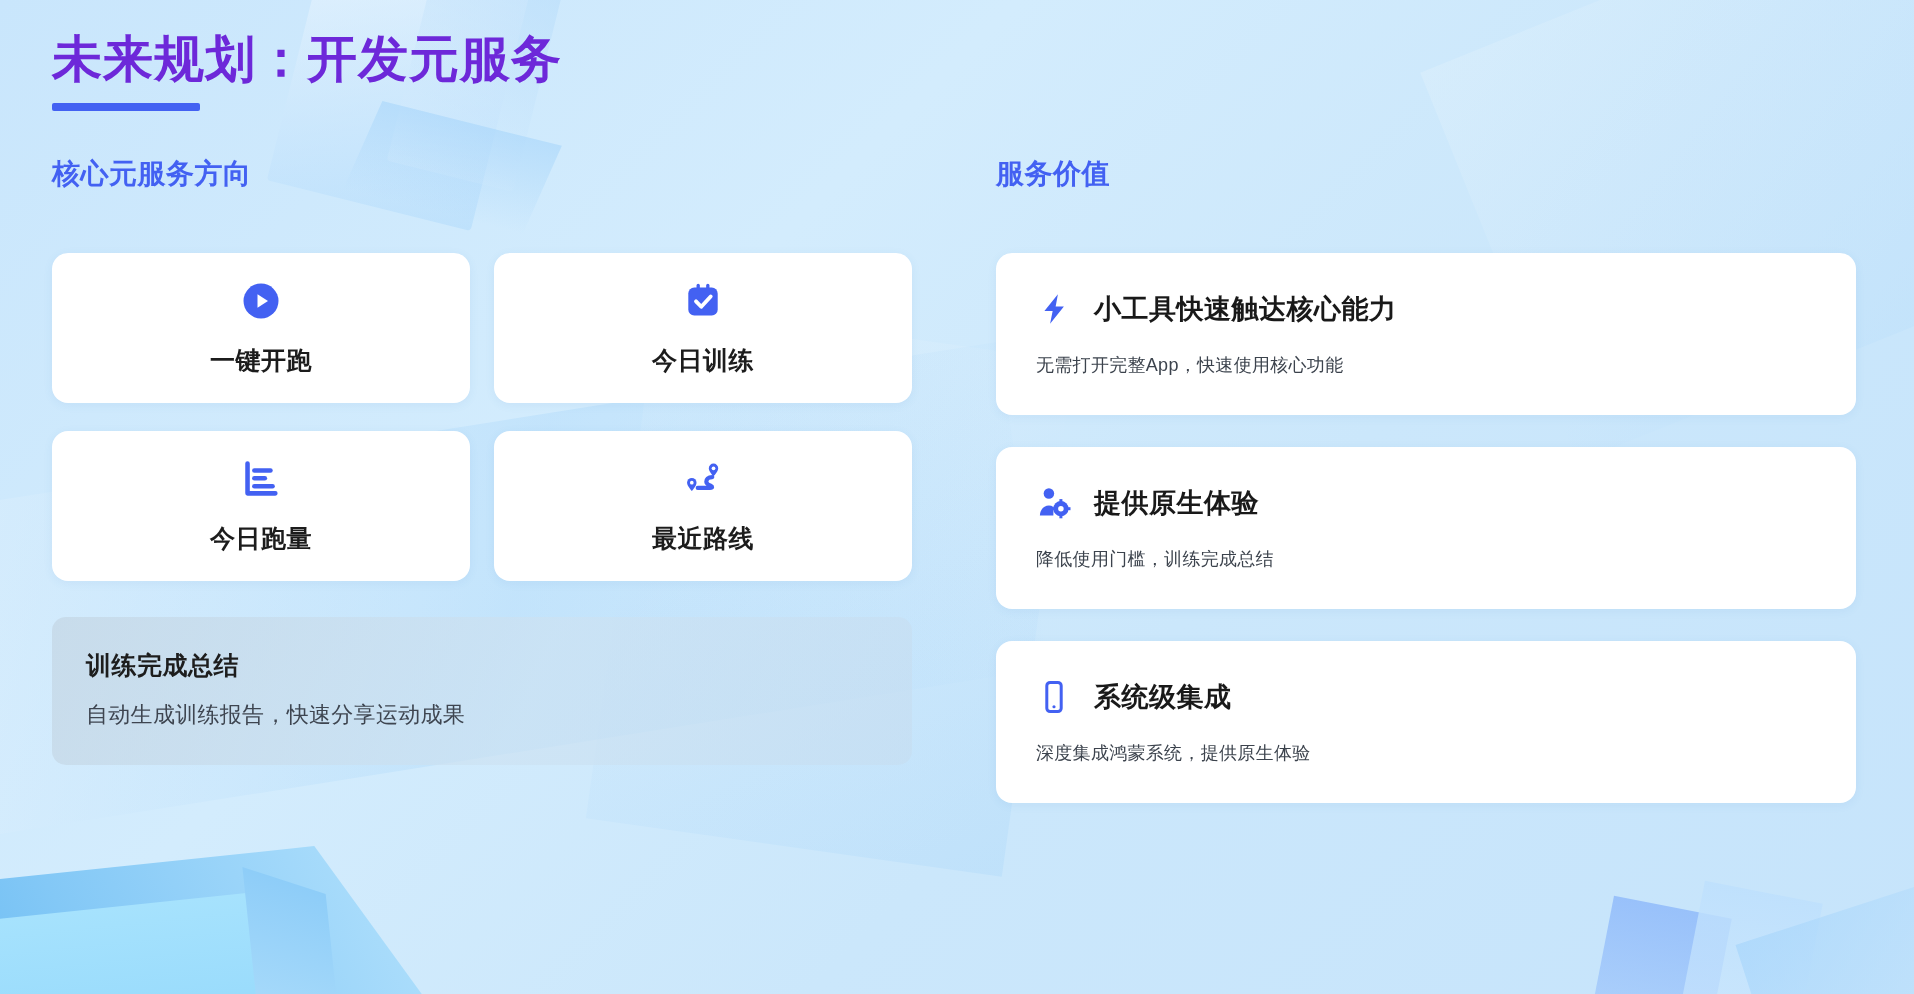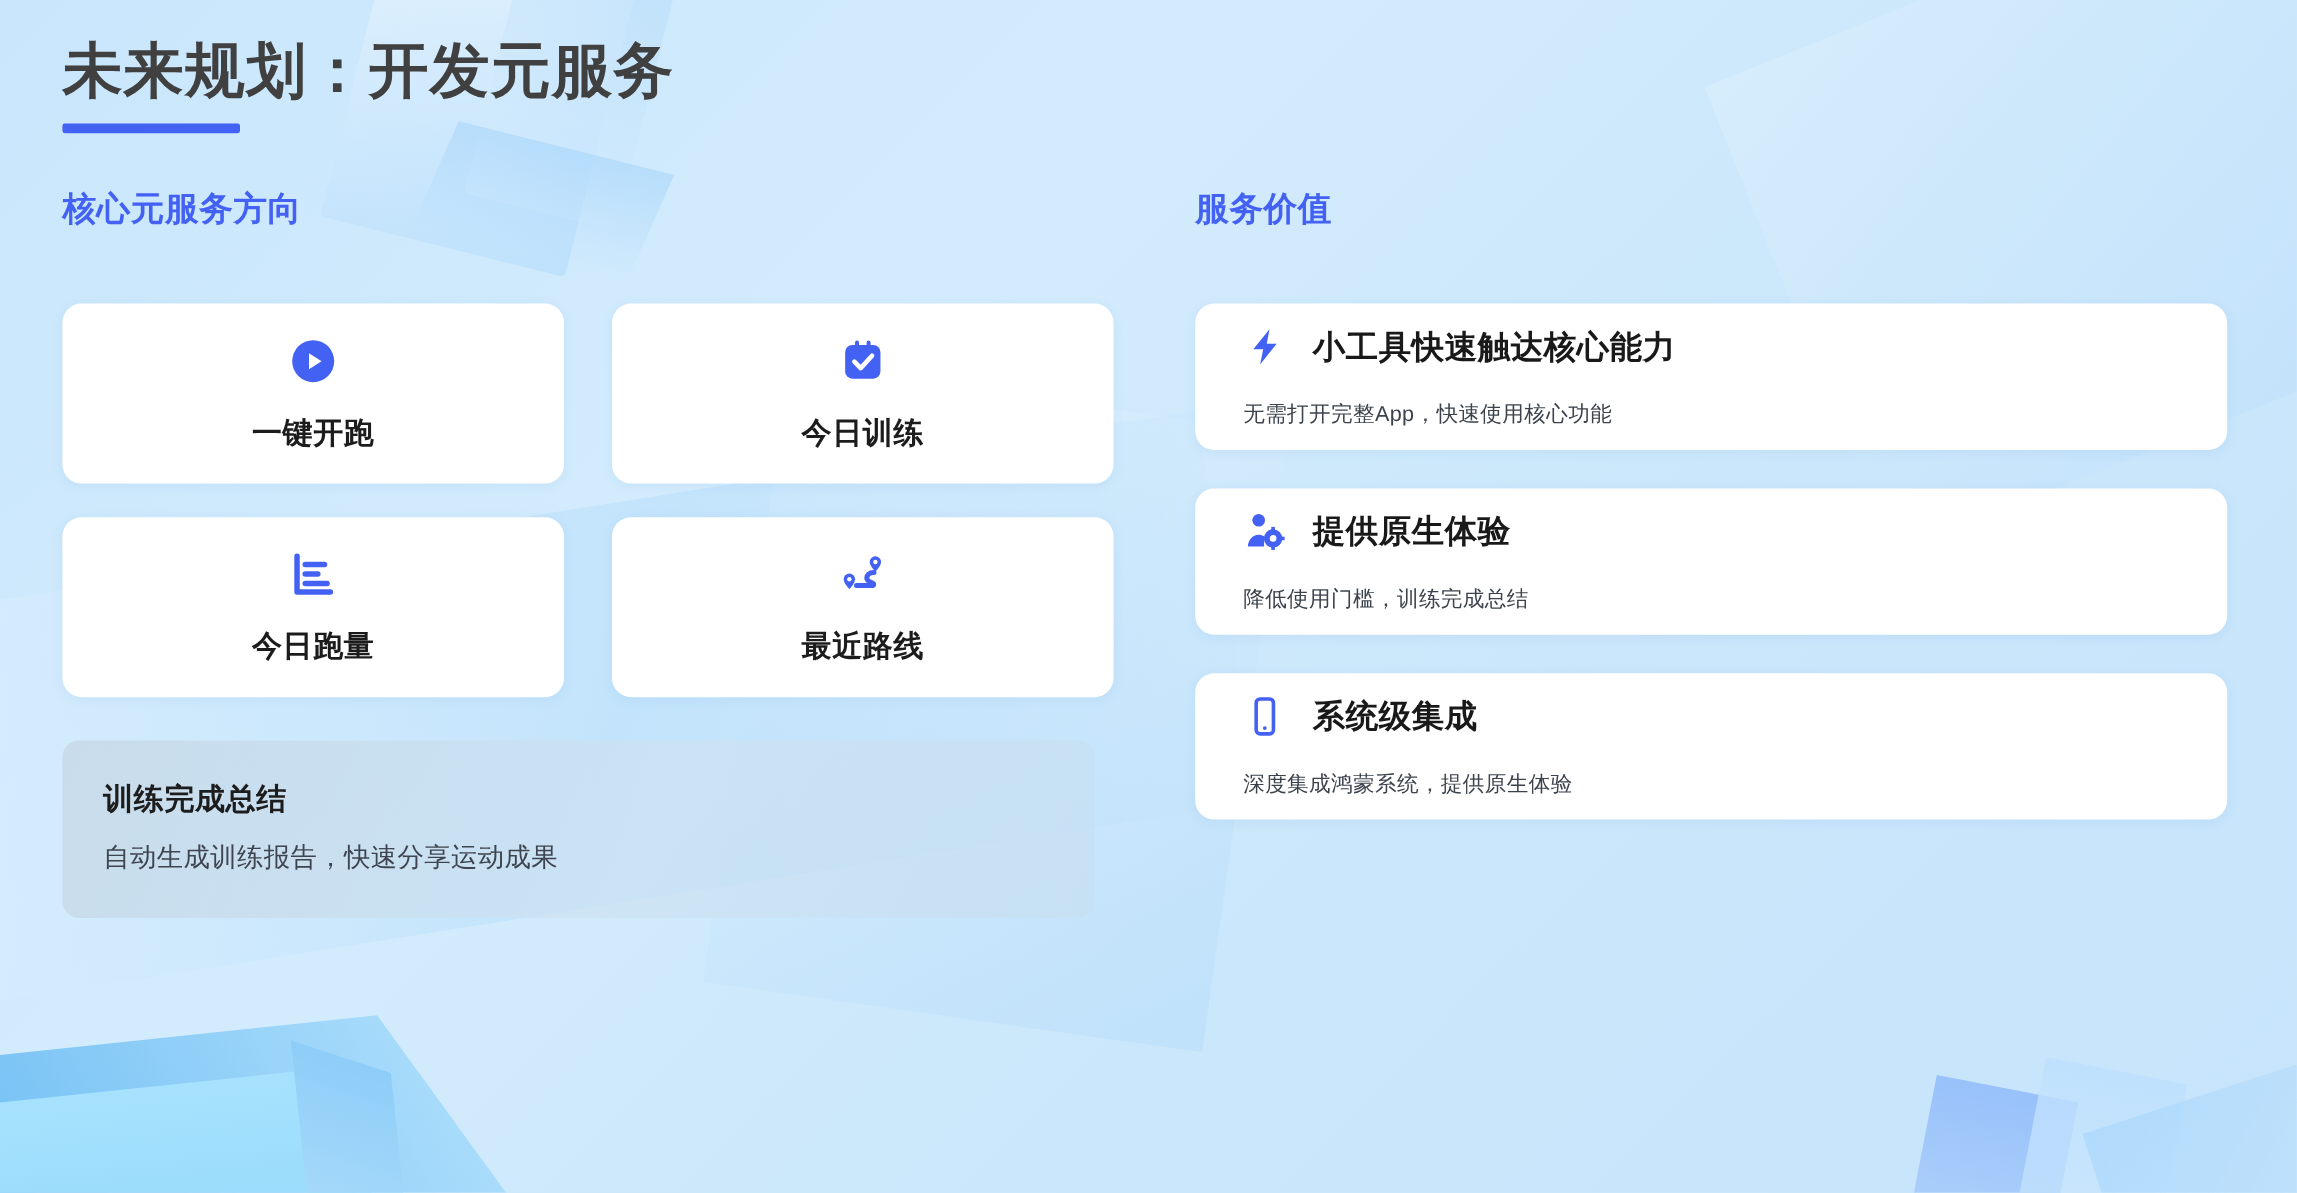--- a/index.html
+++ b/index.html
@@ -115,21 +115,21 @@
     width: 1914px;
     height: 994px;
     padding: 30px 52px 0 52px;
   }
 
   
   #header { margin-bottom: 44px; }
   #page-title {
     font-size: 50px;
     font-weight: bold;
-    color: #404040;
+    color: #6d28d9;
     letter-spacing: 1px;
     line-height: 1.18;
   }
   #title-underline {
     margin-top: 14px;
     width: 148px;
     height: 8px;
     background: #4361f2;
     border-radius: 2px;
   }
@@ -148,21 +148,21 @@
     font-weight: bold;
     color: #4361f2;
     margin-bottom: 60px;
     letter-spacing: .5px;
   }
 
   
   #quick-grid {
     display: grid;
     grid-template-columns: 418px 418px;
-    gap: 28px 40px;
+    gap: 28px 24px;
     text-align: center;
   }
   .quick-card {
     background: #ffffff;
     border-radius: 16px;
     height: 150px;
     display: flex;
     flex-direction: column;
     align-items: center;
     justify-content: center;
@@ -202,21 +202,21 @@
 
   
   #value-list {
     display: flex;
     flex-direction: column;
     gap: 32px;
   }
   .value-card {
     background: #ffffff;
     border-radius: 16px;
-    padding: 18px 40px;
+    padding: 38px 40px;
     box-shadow: 0 2px 10px rgba(70,130,190,.08);
   }
   .value-head {
     display: flex;
     align-items: center;
     gap: 22px;
     margin-bottom: 26px;
   }
   .value-icon { width: 36px; height: 36px; display: block; flex: none; }
   .value-title {

